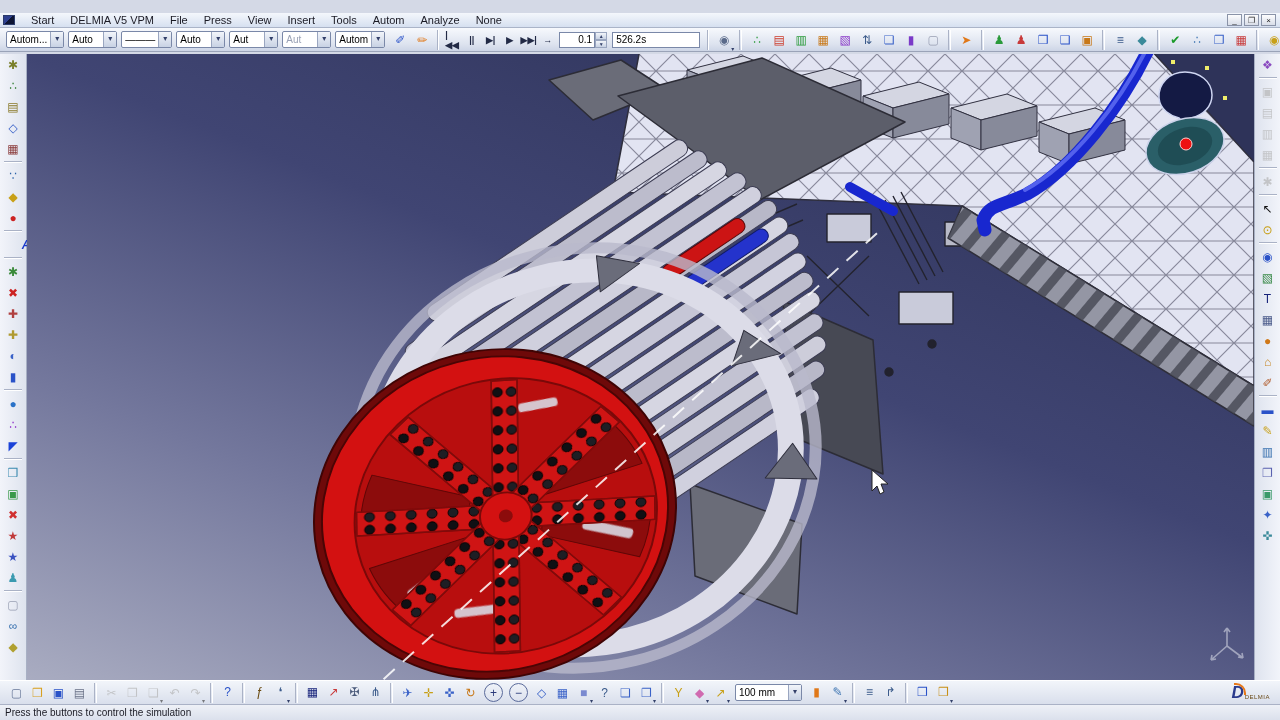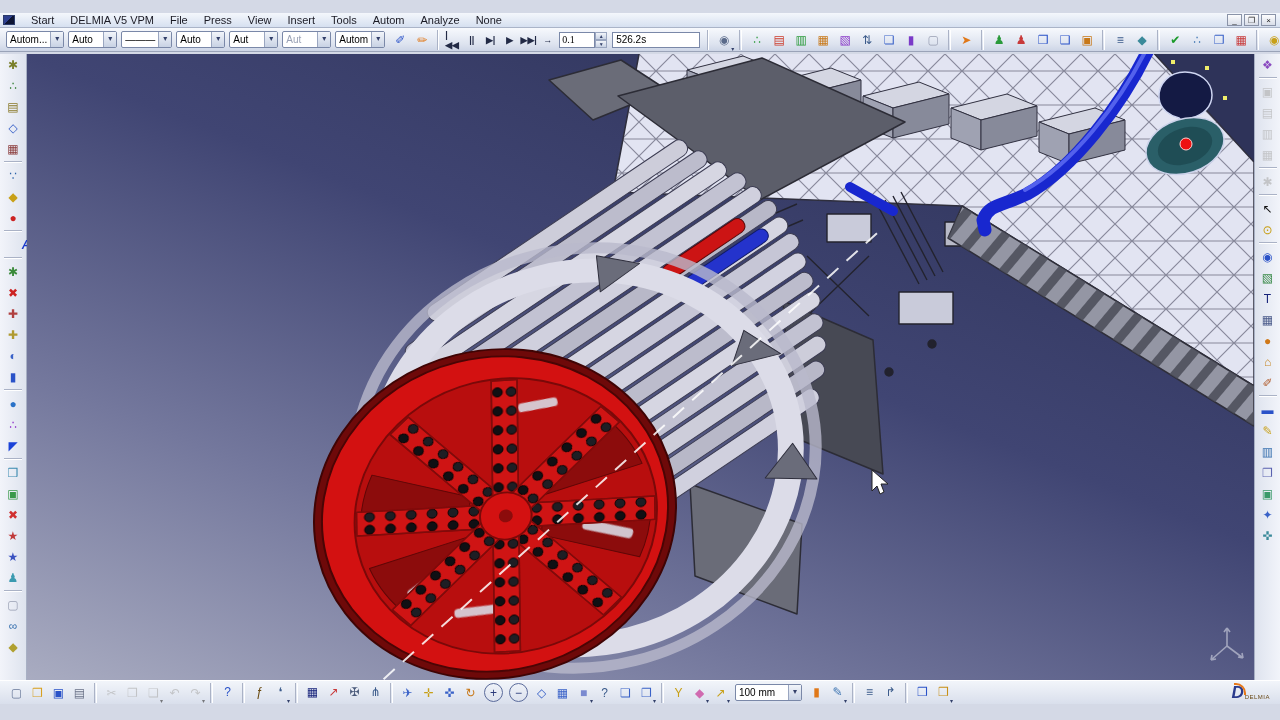--- a/index.html
+++ b/index.html
@@ -47,21 +47,21 @@
   .icon { display:inline-flex; width:20px; height:20px; align-items:center; justify-content:center;
     font-size:12px; border:1px solid transparent; border-radius:2px; margin:0 1px;
     position:relative; cursor:default; }
   .icon.disabled { color:#aab0c0 !important; filter:grayscale(1); opacity:.65; }
   .icon.caret::after { content:"▾"; position:absolute; right:-1px; bottom:-3px; font-size:6px; color:#33406a; }
   .icon.pb { font-size:9px; font-weight:bold; color:#222a46; width:17px; }
   .icon.lens { border:1px solid #5a6a9a; border-radius:50%; width:15px; height:15px;
     font-size:10px; color:#2a3a7a; margin:0 3px; }
   .spin-wrap { display:inline-flex; align-items:center; margin:0 2px; }
   .spin-wrap input { width:36px; height:16px; font-size:10px; border:1px solid #7a88a8; padding:0 2px;
-    font-family:Liberation Serif, serif; }
+    font-family:Liberation Sans, sans-serif;text-align:right; }
   .spin-btns { display:flex; flex-direction:column; }
   .spin-btns span { width:12px; height:8px; font-size:5px; line-height:7px; text-align:center;
     background:linear-gradient(#f2f5fa,#c8d2e4); border:1px solid #9aa6c0; color:#33406a; }
   #time-field { width:88px; height:16px; font-size:10px; border:1px solid #7a88a8; padding:0 3px;
     margin:0 3px; font-family:"Liberation Sans",sans-serif; }
 
   
   .rail { position:absolute; background:linear-gradient(90deg,#f2f4fa,#dee3ee);
     display:flex; flex-direction:column; align-items:center; }
   #rail-left { left:0; top:54px; width:27px; height:626px; border-right:1px solid #a8b0c4; }
@@ -523,14 +523,17 @@
         <span class="vsep"></span>
         <span class="icon" style="color: rgb(42, 82, 200);">❒</span>
         <span class="icon caret" style="color: rgb(200, 144, 24);">❒</span>
       </span>
   <span id="delmia-logo">
     <span class="dl">D</span>
     <span class="dt">DELMIA</span>
   </span>
 </div>
 
-
+<div id="statusbar">
+  <span>Press the buttons to control the simulation</span>
 </div>
 
+</div>
+
 </body></html>

